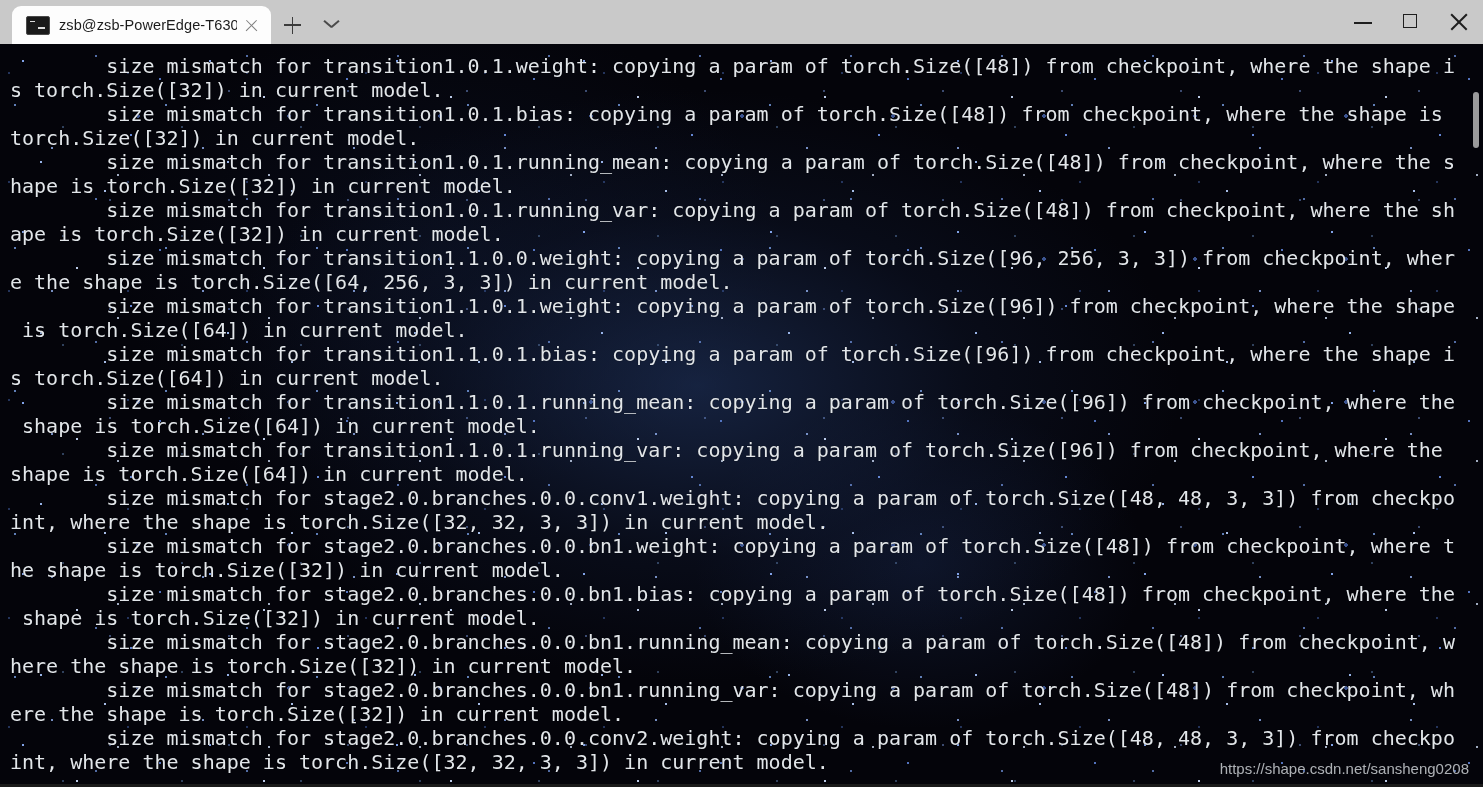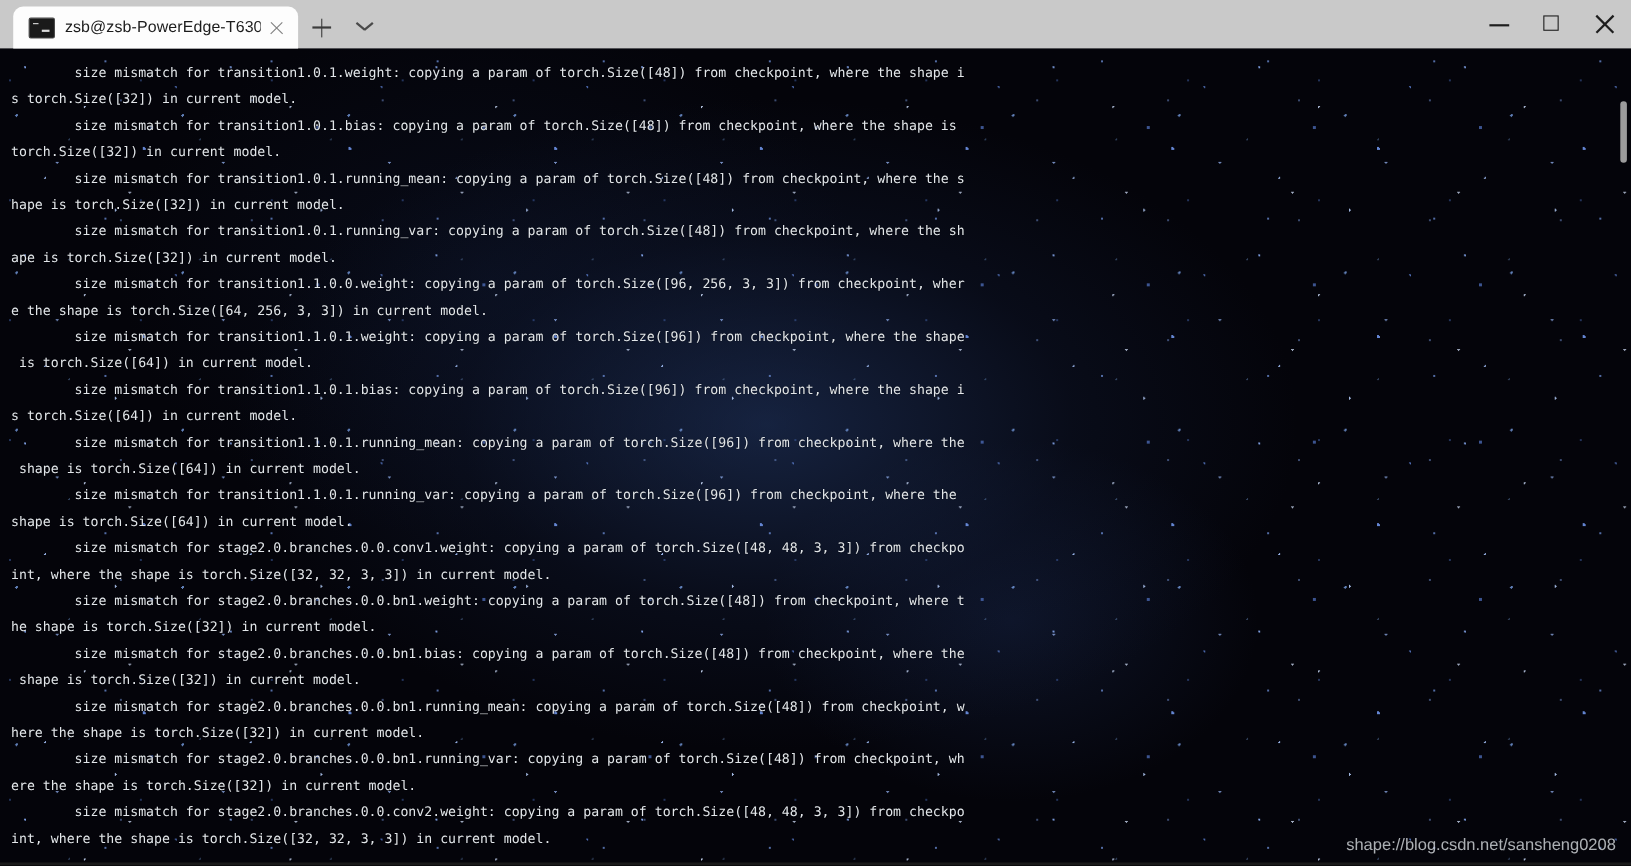--- a/index.html
+++ b/index.html
@@ -209,21 +209,21 @@
     opacity: 0.55;
   }
 
   .lines {
     position: absolute;
     top: 0; left: 0;
     width: 1483px;
     padding: 10px 0 0 0;
     box-sizing: border-box;
     font-family: "DejaVu Sans Mono", monospace;
-    font-size: 12px;
+    font-size: 20px;
     line-height: 24px;
     color: #e2e6ea;
     white-space: pre;
     letter-spacing: 0px;
     text-shadow: 0 0 1px rgba(0,0,0,0.85);
   }
   .lines .ln {
     padding-left: 10px;
     height: 24px;
   }
@@ -297,17 +297,17 @@
     <div class="stars s1"></div>
     <div class="stars s2"></div>
     <div class="stars s3"></div>
 
     <div class="lines" id="terminal-lines"><div class="ln">        size mismatch for transition1.0.1.weight: copying a param of torch.Size([48]) from checkpoint, where the shape i</div><div class="ln">s torch.Size([32]) in current model.</div><div class="ln">        size mismatch for transition1.0.1.bias: copying a param of torch.Size([48]) from checkpoint, where the shape is</div><div class="ln">torch.Size([32]) in current model.</div><div class="ln">        size mismatch for transition1.0.1.running_mean: copying a param of torch.Size([48]) from checkpoint, where the s</div><div class="ln">hape is torch.Size([32]) in current model.</div><div class="ln">        size mismatch for transition1.0.1.running_var: copying a param of torch.Size([48]) from checkpoint, where the sh</div><div class="ln">ape is torch.Size([32]) in current model.</div><div class="ln">        size mismatch for transition1.1.0.0.weight: copying a param of torch.Size([96, 256, 3, 3]) from checkpoint, wher</div><div class="ln">e the shape is torch.Size([64, 256, 3, 3]) in current model.</div><div class="ln">        size mismatch for transition1.1.0.1.weight: copying a param of torch.Size([96]) from checkpoint, where the shape</div><div class="ln"> is torch.Size([64]) in current model.</div><div class="ln">        size mismatch for transition1.1.0.1.bias: copying a param of torch.Size([96]) from checkpoint, where the shape i</div><div class="ln">s torch.Size([64]) in current model.</div><div class="ln">        size mismatch for transition1.1.0.1.running_mean: copying a param of torch.Size([96]) from checkpoint, where the</div><div class="ln"> shape is torch.Size([64]) in current model.</div><div class="ln">        size mismatch for transition1.1.0.1.running_var: copying a param of torch.Size([96]) from checkpoint, where the</div><div class="ln">shape is torch.Size([64]) in current model.</div><div class="ln">        size mismatch for stage2.0.branches.0.0.conv1.weight: copying a param of torch.Size([48, 48, 3, 3]) from checkpo</div><div class="ln">int, where the shape is torch.Size([32, 32, 3, 3]) in current model.</div><div class="ln">        size mismatch for stage2.0.branches.0.0.bn1.weight: copying a param of torch.Size([48]) from checkpoint, where t</div><div class="ln">he shape is torch.Size([32]) in current model.</div><div class="ln">        size mismatch for stage2.0.branches.0.0.bn1.bias: copying a param of torch.Size([48]) from checkpoint, where the</div><div class="ln"> shape is torch.Size([32]) in current model.</div><div class="ln">        size mismatch for stage2.0.branches.0.0.bn1.running_mean: copying a param of torch.Size([48]) from checkpoint, w</div><div class="ln">here the shape is torch.Size([32]) in current model.</div><div class="ln">        size mismatch for stage2.0.branches.0.0.bn1.running_var: copying a param of torch.Size([48]) from checkpoint, wh</div><div class="ln">ere the shape is torch.Size([32]) in current model.</div><div class="ln">        size mismatch for stage2.0.branches.0.0.conv2.weight: copying a param of torch.Size([48, 48, 3, 3]) from checkpo</div><div class="ln">int, where the shape is torch.Size([32, 32, 3, 3]) in current model.</div></div>
 
     <div class="scrollbar">
       <div class="scroll-thumb" id="scroll-thumb" style="top: 48px; height: 56px;"></div>
     </div>
 
-    <div class="watermark">shape://blog.csdn.net/sansheng0208</div>
+    <div class="watermark">https://shape.csdn.net/sansheng0208</div>
   </div>
 
   <div class="bottom-edge"></div>
 </div>
 
 </body></html>

